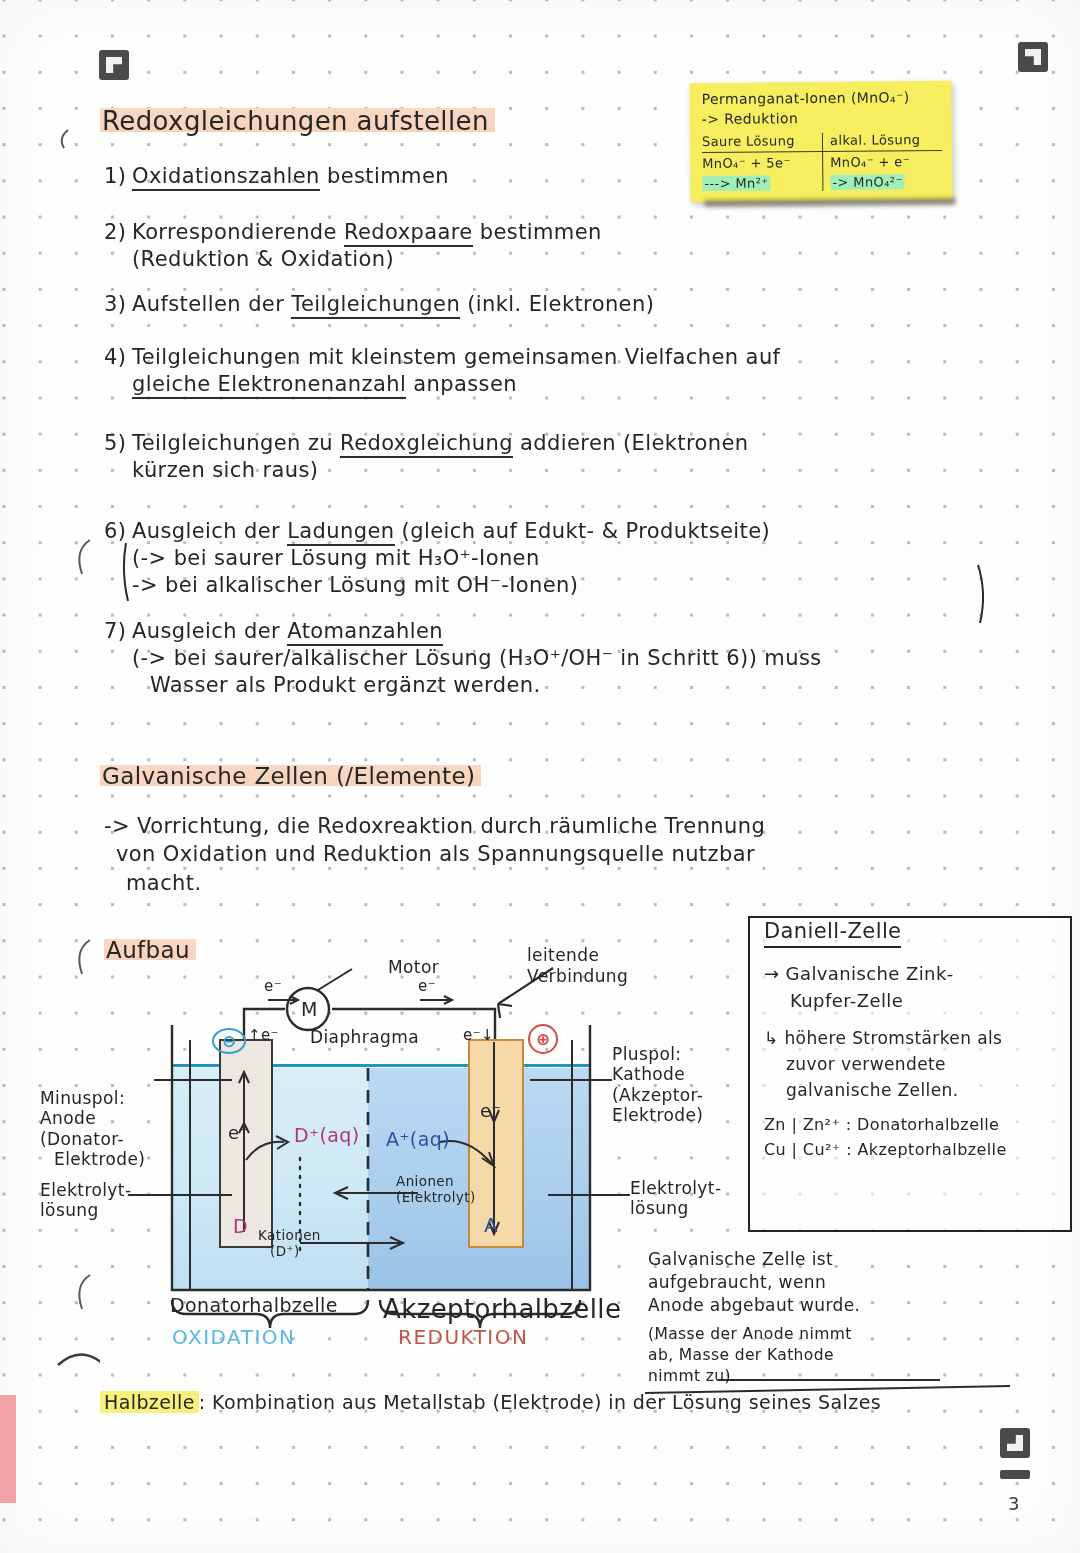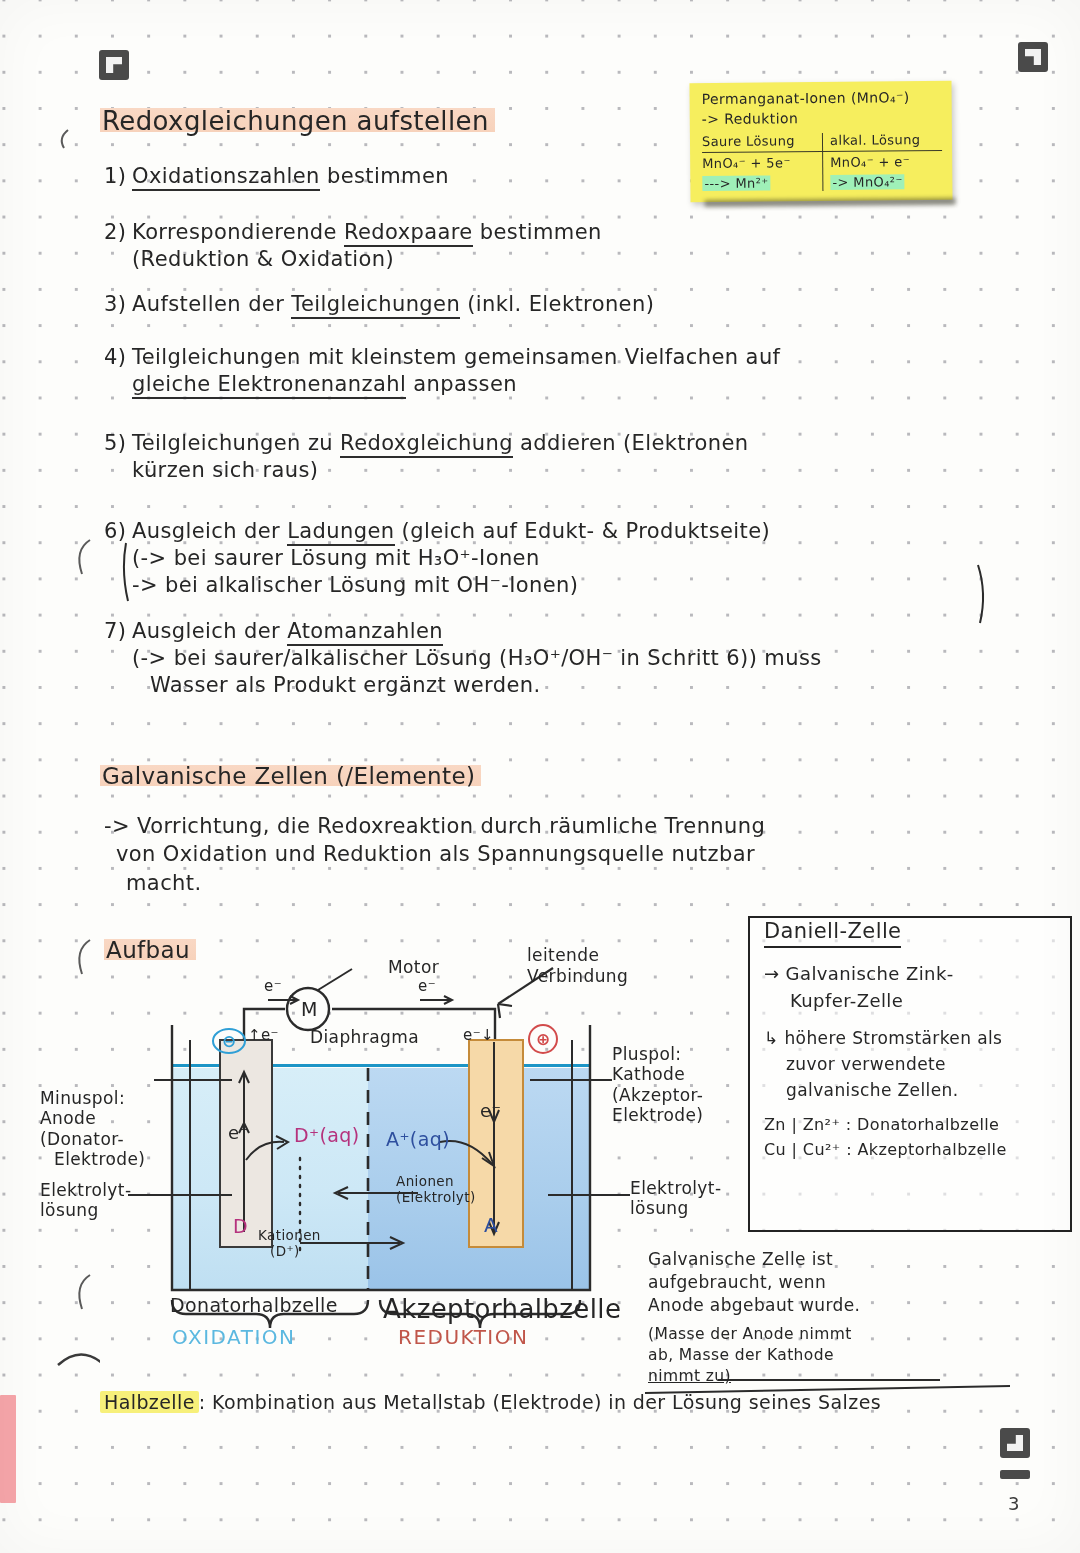--- a/index.html
+++ b/index.html
@@ -429,21 +429,21 @@
       <div class="d-line hw" style="font-size:16px;">Cu | Cu²⁺  :  Akzeptorhalbzelle</div>
     </div>
   </div>
 
   <div class="abs hw" style="left:648px; top:1248px; font-size:17px; line-height:1.34;">
     <div>Galvanische Zelle ist</div>
     <div>aufgebraucht, wenn</div>
     <div>Anode abgebaut wurde.</div>
     <div style="margin-top:8px; font-size:15.5px;">(Masse der Anode nimmt</div>
     <div style="font-size:15.5px;">ab, Masse der Kathode</div>
-    <div style="font-size:15.5px;text-decoration:underline;">nimmt zu)</div>
+    <div style="font-size:15.5px;">nimmt zu)</div>
   </div>
 
   <div class="def hw" style="left:100px; top:1390px; width:950px;">
     <span class="hl-yellow">Halbzelle</span><span>: Kombination aus Metallstab (Elektrode) in der Lösung seines Salzes</span>
   </div>
 
 
 </div>
 
 </body></html>

